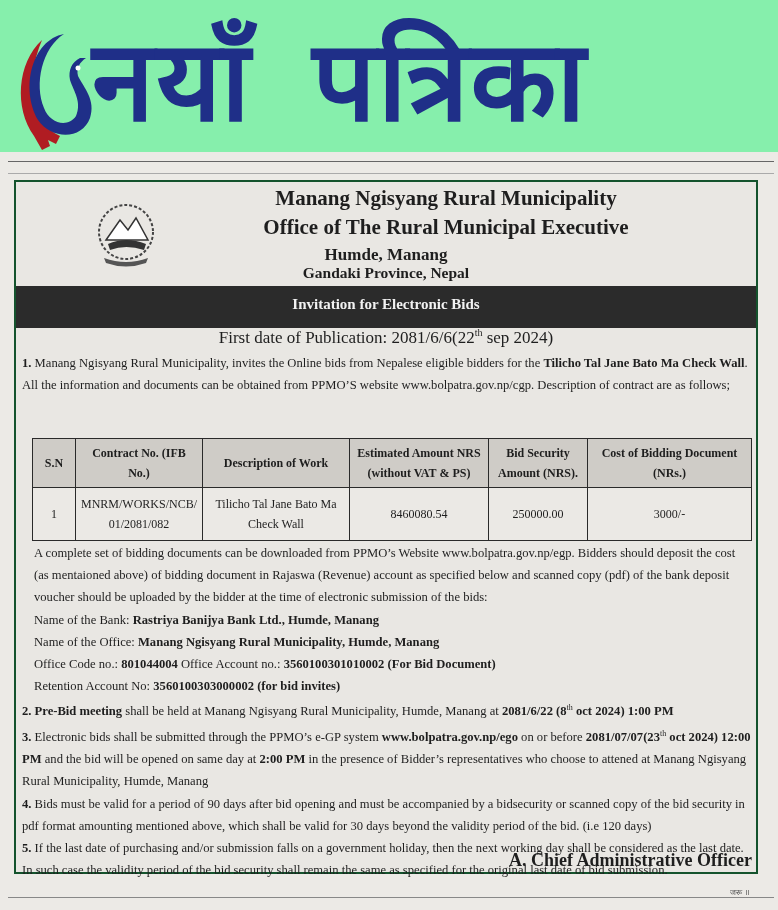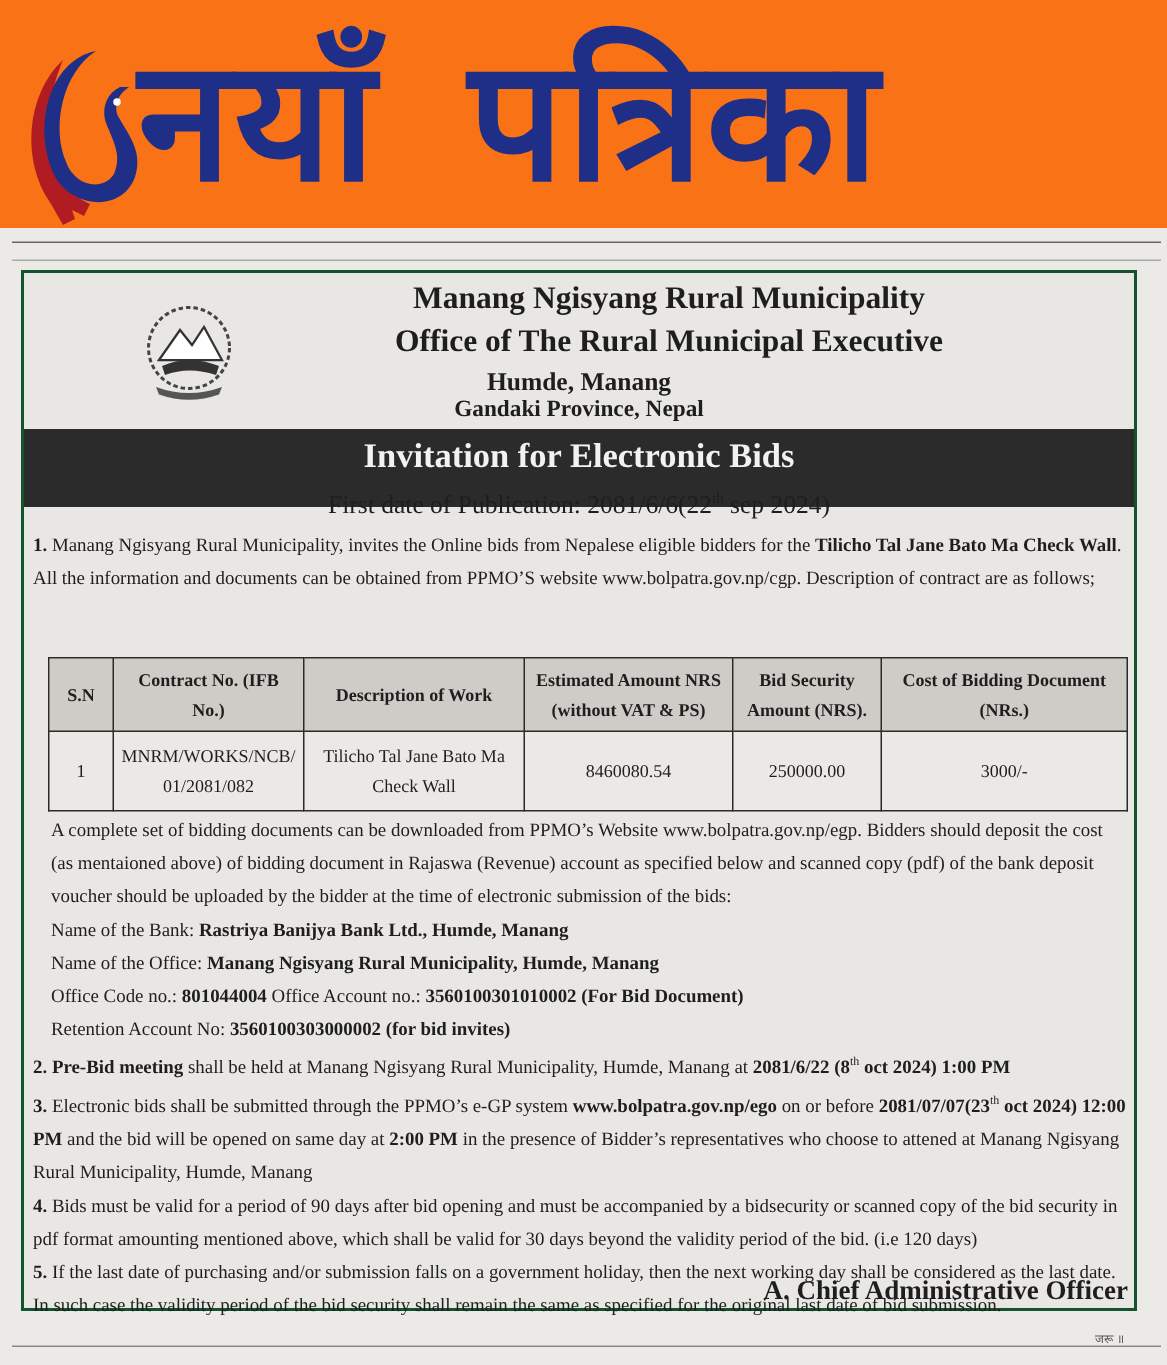--- a/index.html
+++ b/index.html
@@ -6,21 +6,21 @@
     body {
       width: 778px; height: 910px; overflow: hidden;
       background: #ffffff;
       font-family: "Liberation Serif", serif;
       color: #1e1e1e;
       position: relative;
     }
     
     .masthead {
       position: absolute; left: 0; top: 0; width: 778px; height: 152px;
-      background: #f97316;
+      background: #86efac;
     }
     .logo-bird { position: absolute; left: 12px; top: 28px; width: 100px; height: 128px; }
     .masthead-title {
       position: absolute; left: 92px; top: 6px; width: 680px; height: 150px;
       font-family: "DejaVu Sans", sans-serif;
       font-weight: bold; font-size: 112px; line-height: 150px;
       color: #1f2f88; letter-spacing: 2px;
       white-space: nowrap;
     }
     .masthead-title .word2 { margin-left: 60px; }
@@ -41,23 +41,23 @@
       background: #e9e7e3;
       box-sizing: border-box;
     }
     .emblem { position: absolute; left: 78px; top: 14px; width: 64px; height: 76px; }
     .org1 { position: absolute; left: 120px; top: 4px; width: 620px; text-align: center; font-weight: bold; font-size: 21px; }
     .org2 { position: absolute; left: 120px; top: 33px; width: 620px; text-align: center; font-weight: bold; font-size: 21px; }
     .addr1 { position: absolute; left: 120px; top: 63px; width: 500px; text-align: center; font-weight: bold; font-size: 17px; }
     .addr2 { position: absolute; left: 120px; top: 82px; width: 500px; text-align: center; font-weight: bold; font-size: 15.5px; }
 
     .banner {
-      position: absolute; left: 0; top: 104px; width: 740px; height: 52px;
+      position: absolute; left: 0; top: 104px; width: 740px; height: 42px;
       background: #2b2b2b; color: #f2f2f2;
-      text-align: center; font-weight: bold; font-size: 23px; line-height: 36px;
+      text-align: center; font-weight: bold; font-size: 15px; line-height: 36px;
     }
     .pubdate { position: absolute; left: 0; top: 145px; width: 740px; text-align: center; font-weight: normal; font-size: 17px; }
     .pubdate sup { font-size: 10px; }
 
     .body-text { position: absolute; left: 6px; top: 170px; width: 730px; font-size: 12.6px; line-height: 22px; }
     .para { margin: 0; }
     .indent { padding-left: 12px; }
     .num { font-weight: bold; }
     b { font-weight: bold; }
 

